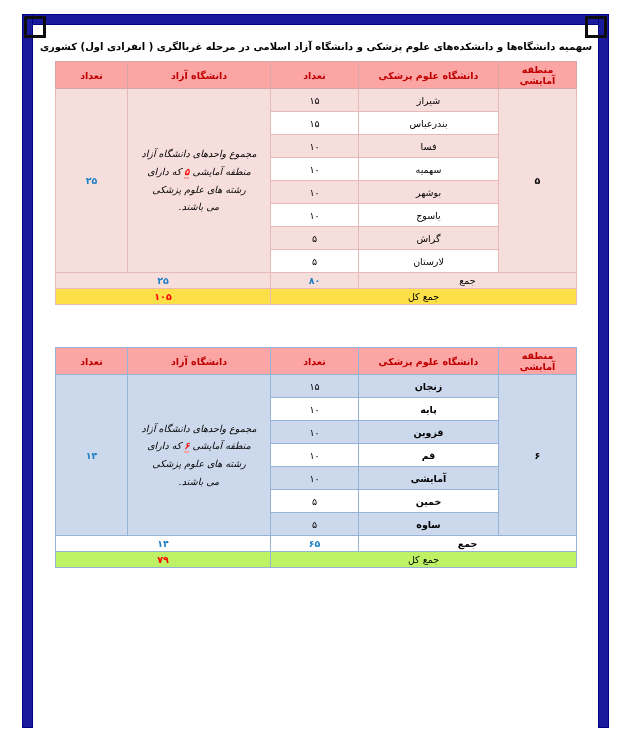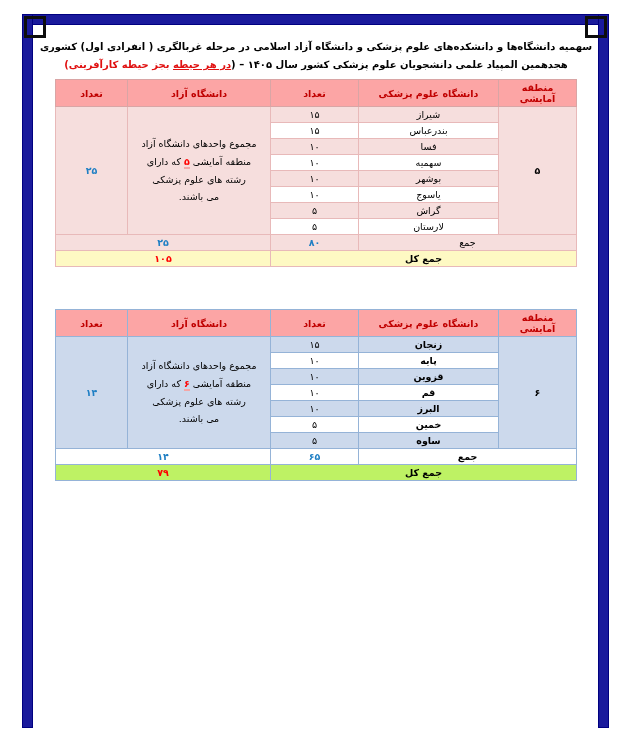--- a/index.html
+++ b/index.html
@@ -111,21 +111,21 @@
 
   
   .t-pink td, .t-pink th { border: 1px solid #e8b9b9; }
   .t-pink .hdr { border: 1px solid #d9a5a5; }
   .t-pink .row-alt { background: #f6dedd; }
   .t-pink .row-plain { background: #ffffff; }
   .t-pink .region-cell { background: #f6dedd; }
   .t-pink .azad-cell { background: #f6dedd; }
   .t-pink .azad-num-cell { background: #f6dedd; }
   .t-pink .sum-row td { background: #f6dedd; }
-  .t-pink .grand-row td { background: #fef9c3; }
+  .t-pink .grand-row td { background: #fde047; }
 
   
   .t-blue td, .t-blue th { border: 1px solid #95b3d7; }
   .t-blue .hdr { border: 1px solid #95b3d7; }
   .t-blue .row-alt { background: #ccd9ec; }
   .t-blue .row-plain { background: #ffffff; }
   .t-blue .region-cell { background: #ccd9ec; }
   .t-blue .azad-cell { background: #ccd9ec; }
   .t-blue .azad-num-cell { background: #ccd9ec; }
   .t-blue .sum-row td { background: #ffffff; }
@@ -135,33 +135,34 @@
   .region-cell {
     font-size: 19px;
     font-weight: bold;
     color: #000000;
   }
   .uni-cell {
     font-size: 9.5px;
     font-weight: bold;
     color: #000000;
     text-align: center;
-    height: 16px;
+    height: 23px;
   }
   .t-pink .uni-cell { font-weight: normal; }
   .count-cell {
     font-size: 10px;
     color: #000000;
     font-weight: normal;
   }
   .azad-cell {
     font-size: 8.5px;
     line-height: 1.85;
     color: #000000;
     padding: 6px 10px;
+    font-style: italic;
   }
   .azad-cell .hl {
     color: #ff0000;
     font-weight: bold;
     border-bottom: 2px solid #f4a7a7;
   }
   .t-blue .azad-cell .hl { border-bottom: 2px solid #f4a7a7; }
   .azad-num-cell {
     font-size: 19px;
     font-weight: bold;
@@ -173,21 +174,21 @@
     color: #000000;
   }
   .t-blue .sum-label { font-weight: bold; }
   .sum-num {
     font-size: 13px;
     font-weight: bold;
     color: #1f7fc4;
   }
   .grand-label {
     font-size: 10.5px;
-    font-weight: bold;
+    font-weight: normal;
     color: #000000;
   }
   .grand-num {
     font-size: 13px;
     font-weight: bold;
     color: #ff0000;
   }
   .table-gap { height: 42px; }
 </style>
 </head>
@@ -199,23 +200,20 @@
   <div class="frame-bar frame-right"></div>
   <div class="frame-corner corner-tl"></div>
   <div class="frame-corner corner-tr"></div>
 </div>
 
 <div class="content">
 
   <div class="title-block">
     <div class="title-line">سهمیه دانشگاه‌ها و دانشکده‌های علوم پزشکی و دانشگاه آزاد اسلامی در مرحله غربالگری ( انفرادی اول) کشوری</div>
 
-    <div class="title-line title-line-2">
-      <span class="lead">هجدهمین المپیاد علمی دانشجویان علوم پزشکی کشور سال ۱۴۰۵ – (</span><span class="accent"><span class="underlined">در هر حیطه</span><span> بجز حیطه کارآفرینی)</span></span>
-    </div>
 
   </div>
 
   <table class="quota-table t-pink">
     <colgroup>
       <col style="width:78px">
         <col style="width:140px">
         <col style="width:88px">
       <col style="width:143px">
         <col style="width:72px">
@@ -320,21 +318,21 @@
       </tr>
       <tr class="row-alt">
         <td class="uni-cell">قزوین</td>
         <td class="count-cell">۱۰</td>
       </tr>
       <tr class="row-plain">
         <td class="uni-cell">قم</td>
         <td class="count-cell">۱۰</td>
       </tr>
       <tr class="row-alt">
-        <td class="uni-cell">البرز</td>
+        <td class="uni-cell">آمایشی</td>
         <td class="count-cell">۱۰</td>
       </tr>
       <tr class="row-plain">
         <td class="uni-cell">خمین</td>
         <td class="count-cell">۵</td>
       </tr>
       <tr class="row-alt">
         <td class="uni-cell">ساوه</td>
         <td class="count-cell">۵</td>
       </tr>

